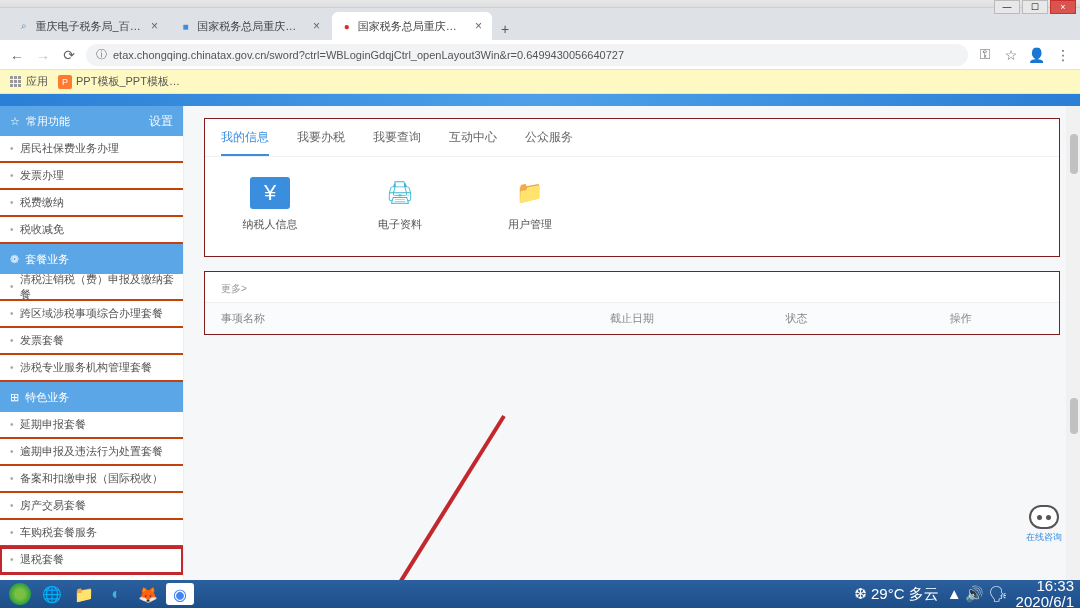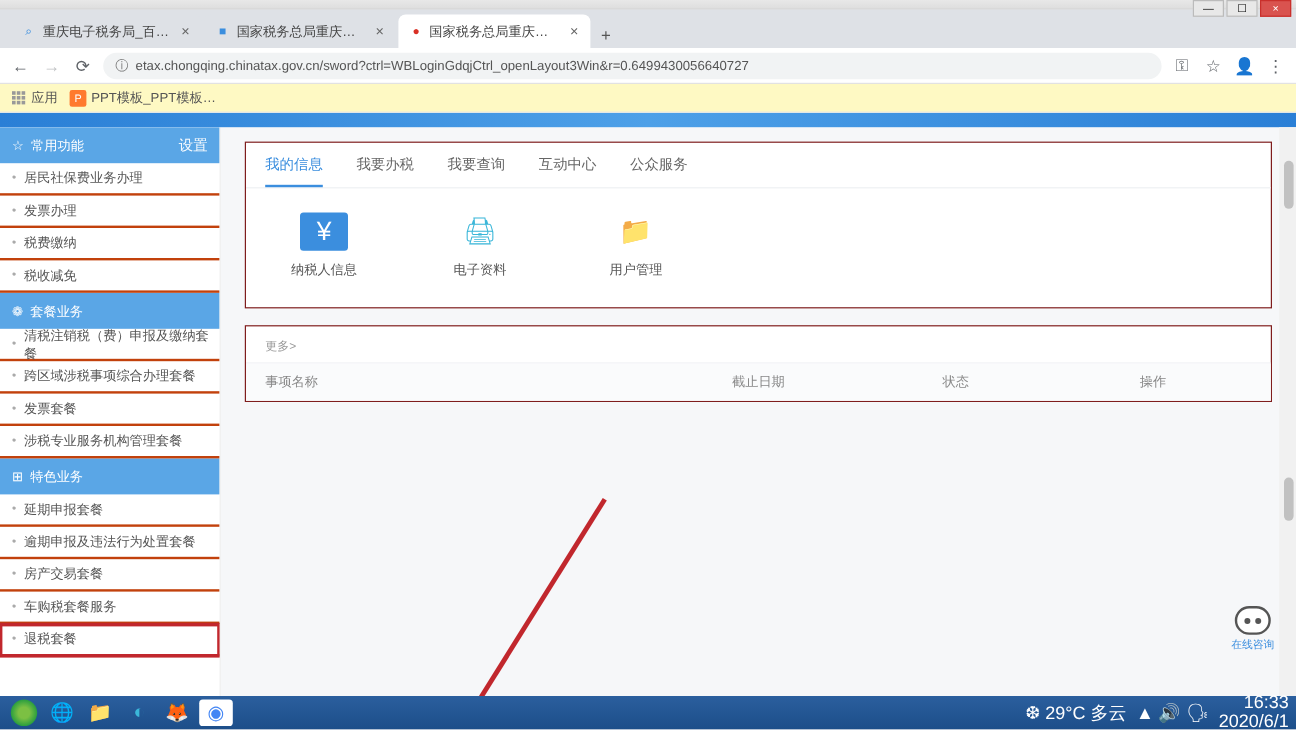--- a/index.html
+++ b/index.html
@@ -195,20 +195,23 @@
           <span>涉税专业服务机构管理套餐</span>
         </div>
         <div class="sb-header">
           <span><span class="ico">⊞</span><span>特色业务</span></span>
         </div>
         <div class="sb-item">
           <span>延期申报套餐</span>
         </div>
         <div class="sb-item">
           <span>逾期申报及违法行为处置套餐</span>
+        </div>
+        <div class="sb-item">
+          <span>备案和扣缴申报（国际税收）</span>
         </div>
         <div class="sb-item">
           <span>房产交易套餐</span>
         </div>
         <div class="sb-item">
           <span>车购税套餐服务</span>
         </div>
         <div class="sb-item highlight">
           <span>退税套餐</span>
         </div>

